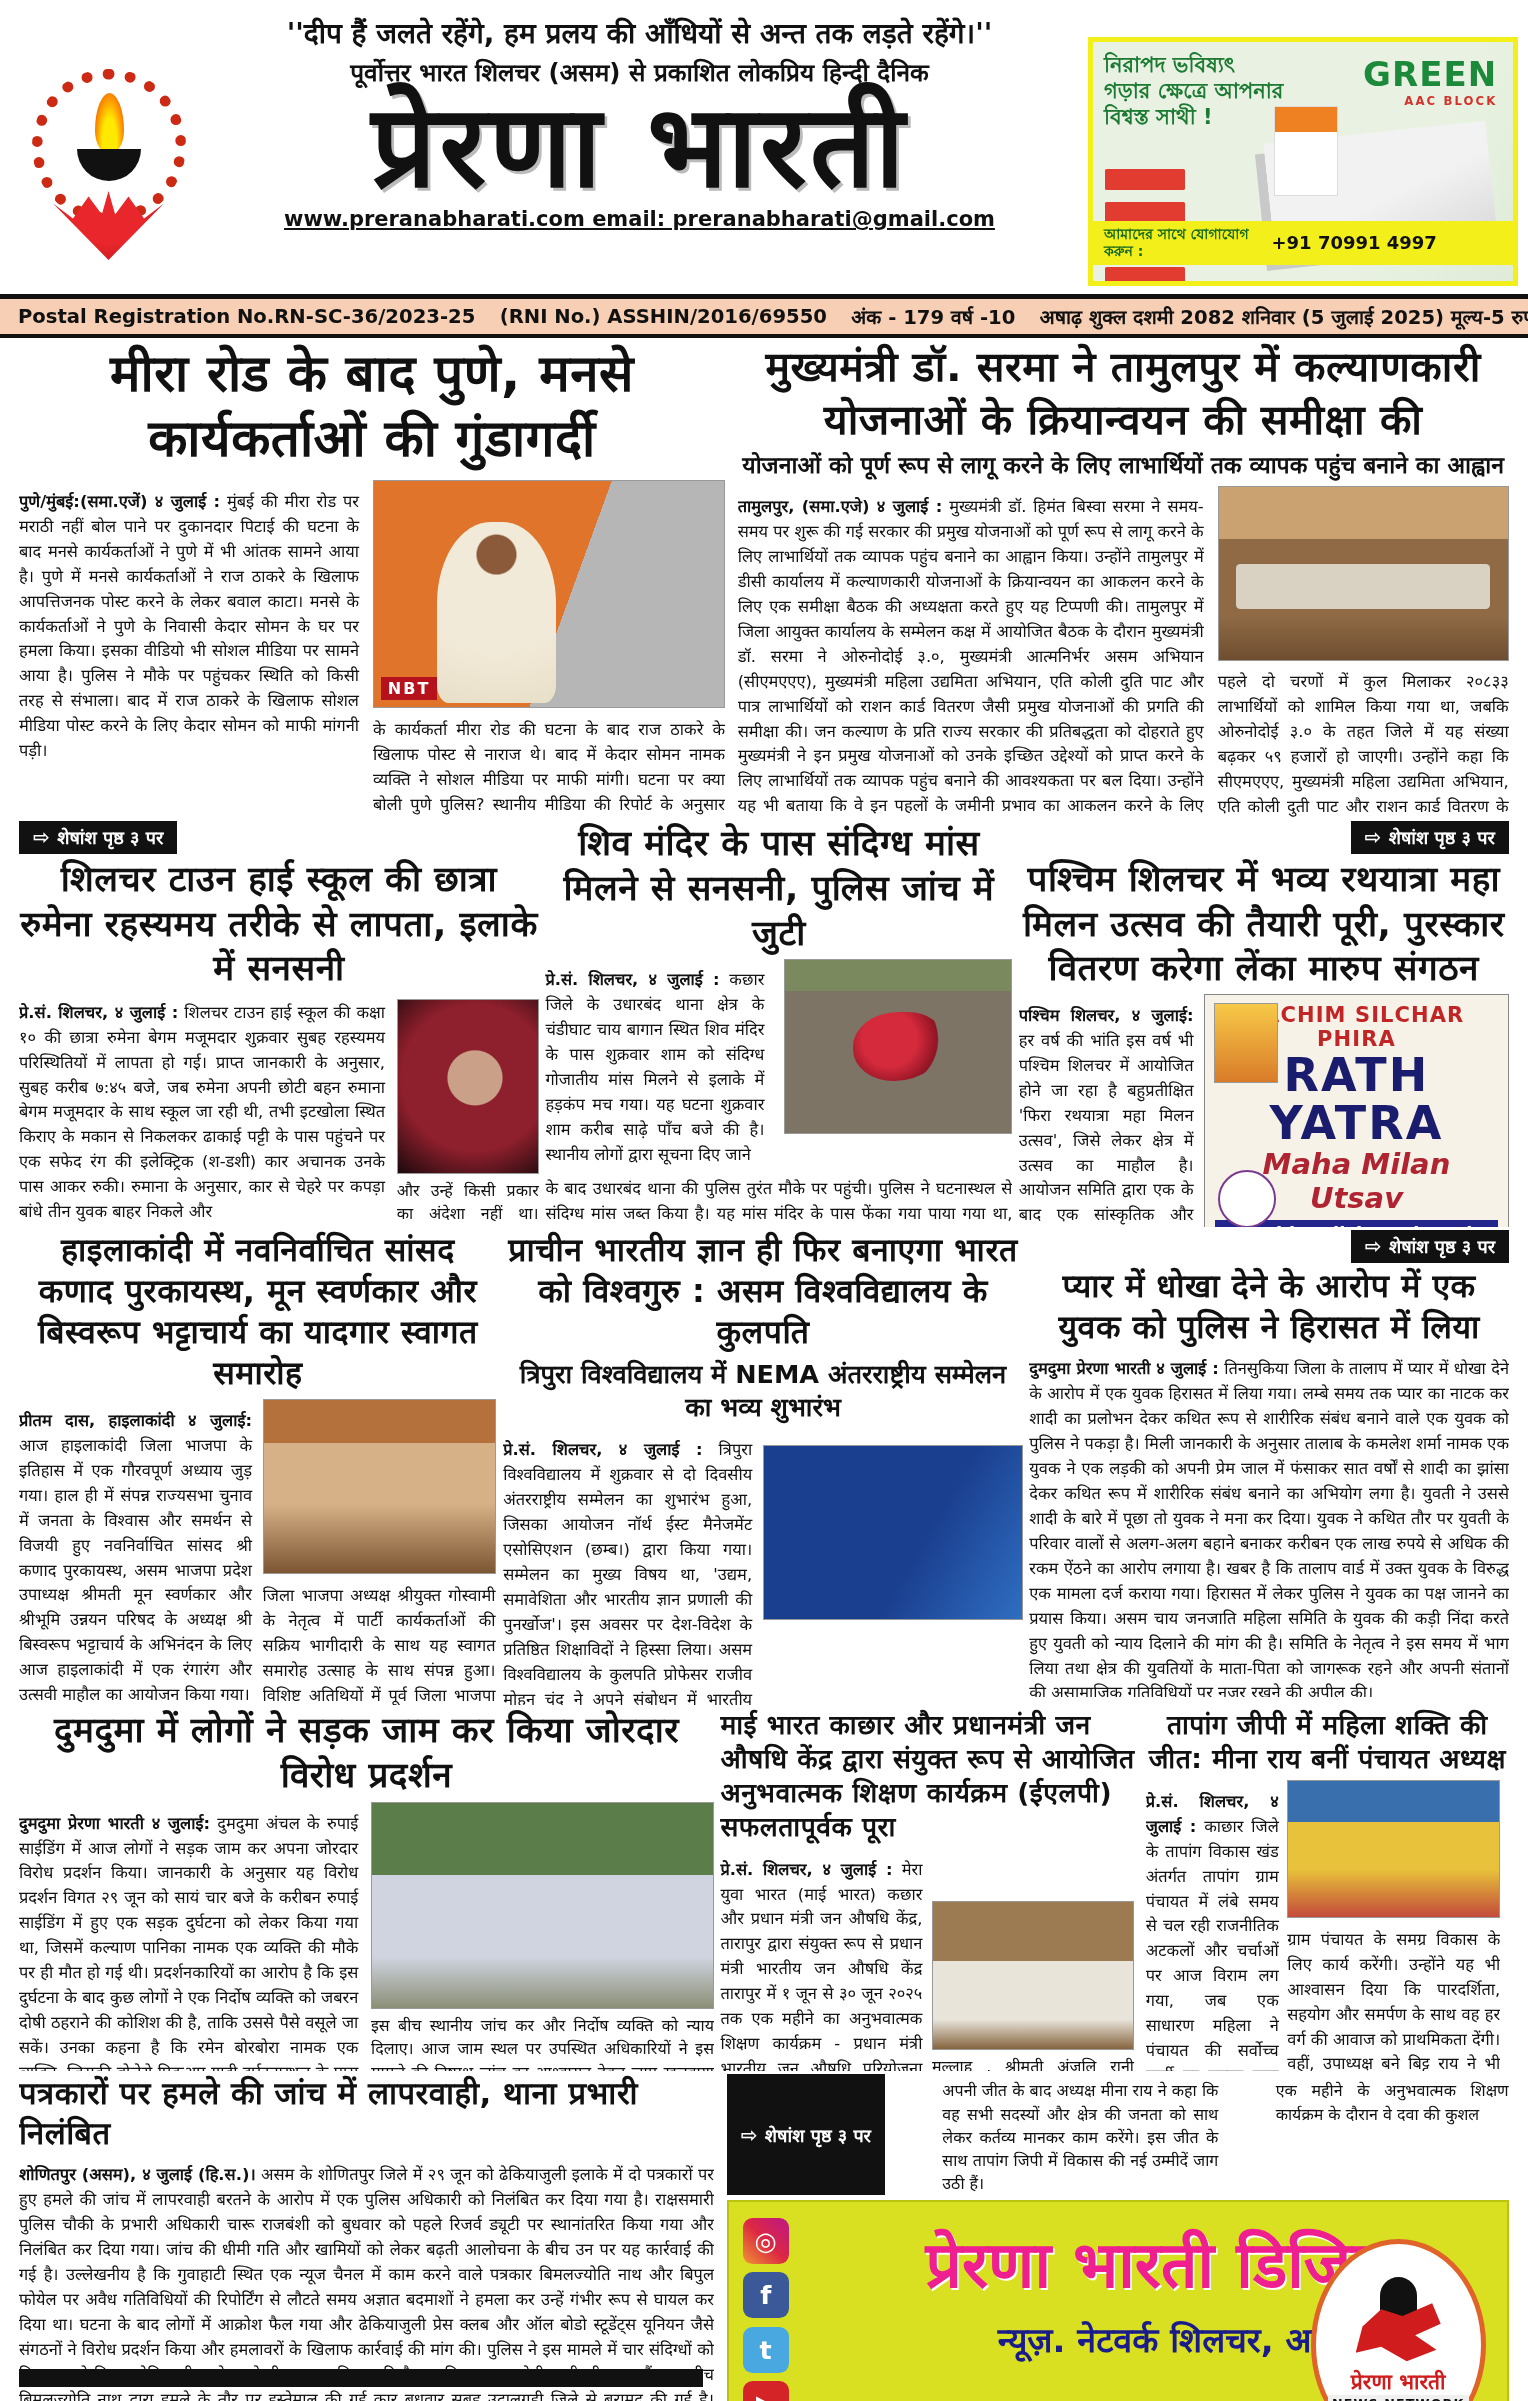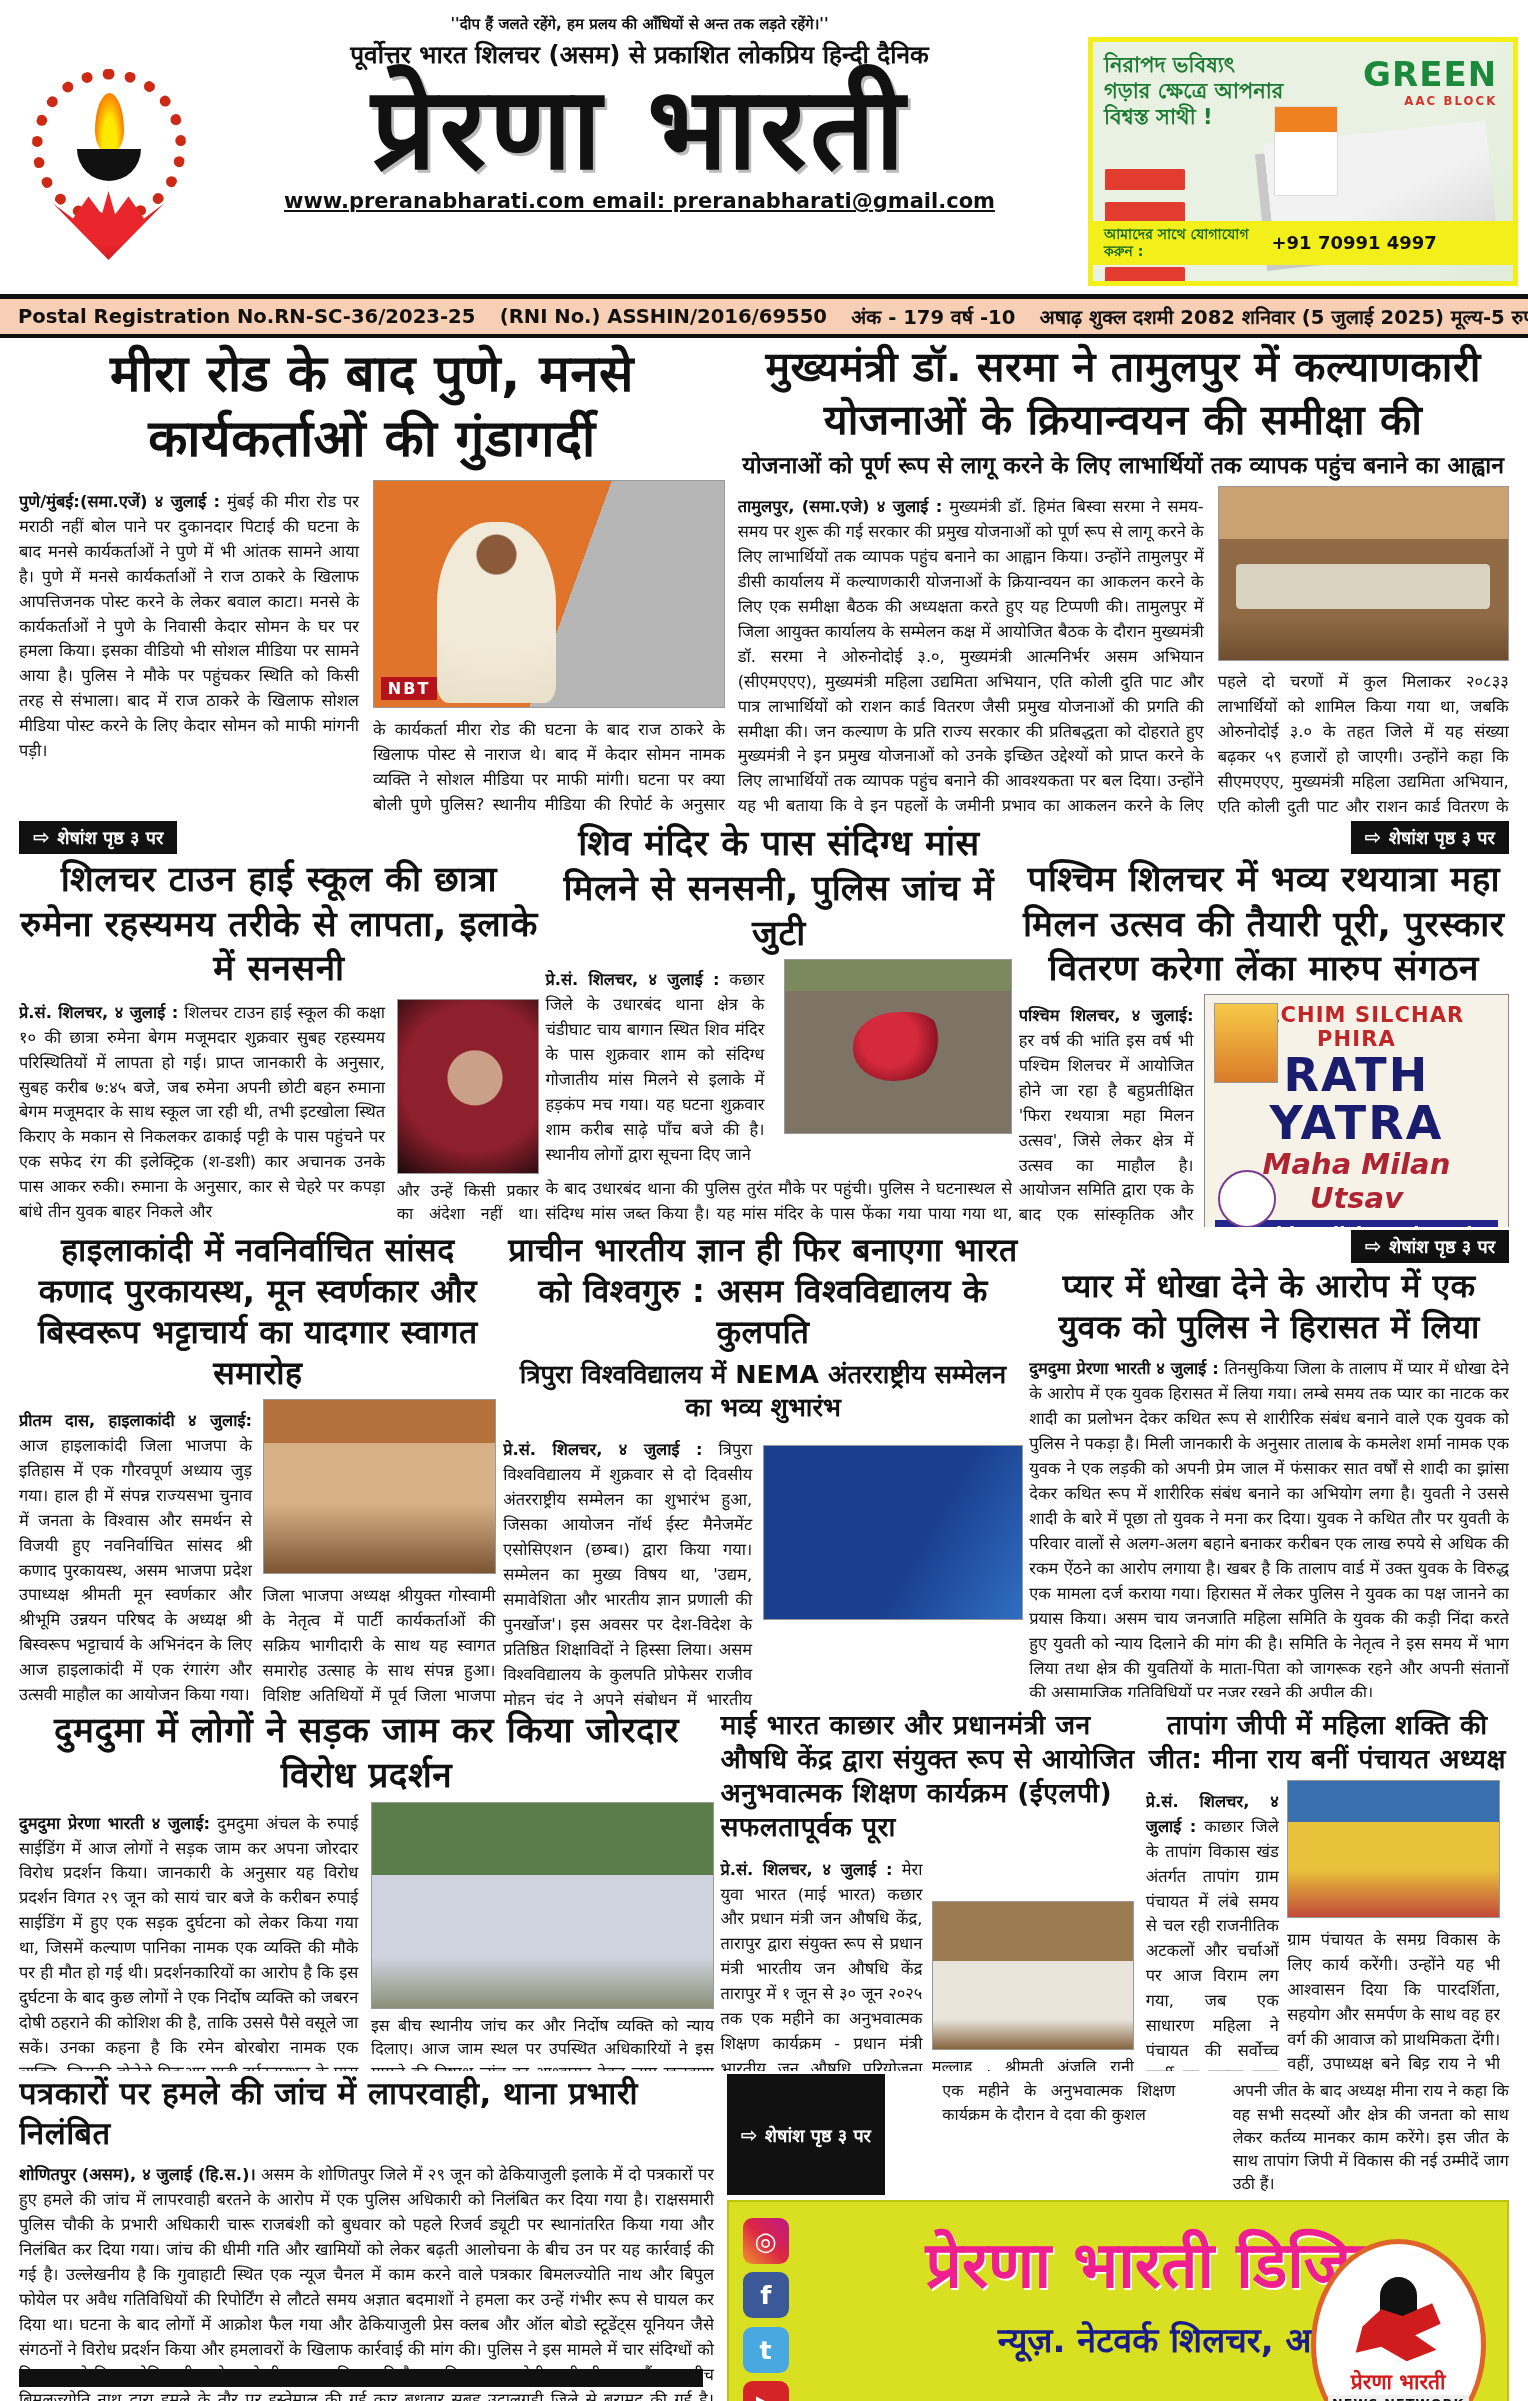--- a/index.html
+++ b/index.html
@@ -8,21 +8,21 @@
   #page{width:1528px;height:2401px;background:#ffffff;margin:0 auto;position:relative;overflow:hidden;}
 
   
   .header{height:294px;position:relative;padding:5.3px 16px 0 16px;}
   .logo{position:absolute;left:32px;top:69px;width:159px;height:212px;}
   .logo .ring{width:154px;height:154px;border-radius:50%;border:11.7px dotted #cc2a14;position:absolute;top:0;left:0;background:#fff;}
   .logo .lamp{position:absolute;left:45px;top:80px;width:64px;height:32px;background:#111;border-radius:0 0 37px 37px;}
   .logo .flame{position:absolute;left:63px;top:24px;width:29px;height:61px;background:radial-gradient(ellipse at 50% 80%,#ffe900 0 35%,#ff9d00 60%,#e03a00 100%);border-radius:50% 50% 50% 50%/62% 62% 38% 38%;}
   .logo .lotus{position:absolute;left:21px;top:122px;width:111px;height:69px;background:radial-gradient(ellipse at 50% 0%,#e8262b 0 55%,#a80d12 100%);clip-path:polygon(50% 100%,0 18%,18% 40%,32% 8%,44% 34%,50% 0,56% 34%,68% 8%,82% 40%,100% 18%);}
   .mast-center{margin-left:202px;margin-right:451px;text-align:center;}
-  .tagline{font-size:15px;font-weight:bold;margin-top:7.4px;}
+  .tagline{font-size:28px;font-weight:bold;margin-top:7.4px;}
   .publine{font-size:24.4px;font-weight:bold;margin-top:4.2px;}
   .masttitle{font-size:114px;line-height:1.0;font-weight:bold;letter-spacing:3.2px;margin-top:2.1px;text-shadow:2.7px 2.7px 0 #bbb;}
   .contactline{font-size:21px;font-weight:bold;text-decoration:underline;margin-top:3.2px;}
   
   .green-ad{position:absolute;right:9.6px;top:37px;width:430px;height:249px;border:5.3px solid #f3ef1a;background:linear-gradient(120deg,#e9f2e2 0 70%,#dfecd8 100%);padding:9.6px 10.6px;overflow:hidden;}
   .green-ad .gheading{color:#1c7a33;font-weight:bold;font-size:21px;width:46%;line-height:1.25;}
   .green-ad .brand{position:absolute;right:16px;top:11.7px;text-align:right;}
   .green-ad .brand .b1{color:#1c8a3a;font-weight:bold;font-size:34px;letter-spacing:1.1px;}
   .green-ad .brand .b2{color:#d2342c;font-weight:bold;font-size:11.7px;letter-spacing:2.1px;}
   .green-ad .badges{position:absolute;left:11.7px;top:127px;}
@@ -362,22 +362,22 @@
       </div>
     </div>
     <div style="width:12.7px;"></div>
 
     <div class="art" style="width:782px;">
       <div style="display:flex;justify-content:space-between;margin-bottom:4.2px;">
         <span class="tag">
             <span class="arr">⇨</span>
             <span>शेषांश पृष्ठ ३ पर</span>
           </span>
+        <span class="caption" style="width:276px;">अपनी जीत के बाद अध्यक्ष मीना राय ने कहा कि वह सभी सदस्यों और क्षेत्र की जनता को साथ लेकर कर्तव्य मानकर काम करेंगे। इस जीत के साथ तापांग जिपी में विकास की नई उम्मीदें जाग उठी हैं।</span>
         <span class="caption" style="width:233px;">एक महीने के अनुभवात्मक शिक्षण कार्यक्रम के दौरान वे दवा की कुशल</span>
-        <span class="caption" style="width:276px;">अपनी जीत के बाद अध्यक्ष मीना राय ने कहा कि वह सभी सदस्यों और क्षेत्र की जनता को साथ लेकर कर्तव्य मानकर काम करेंगे। इस जीत के साथ तापांग जिपी में विकास की नई उम्मीदें जाग उठी हैं।</span>
       </div>
       <div class="dig-ad">
         <div class="socials">
           <div class="sic ig">◎</div>
           <div class="sic fb">f</div>
           <div class="sic tw">t</div>
           <div class="sic yt">▶</div>
 
         </div>
         <div class="dtitle">प्रेरणा भारती डिजिटल</div>

